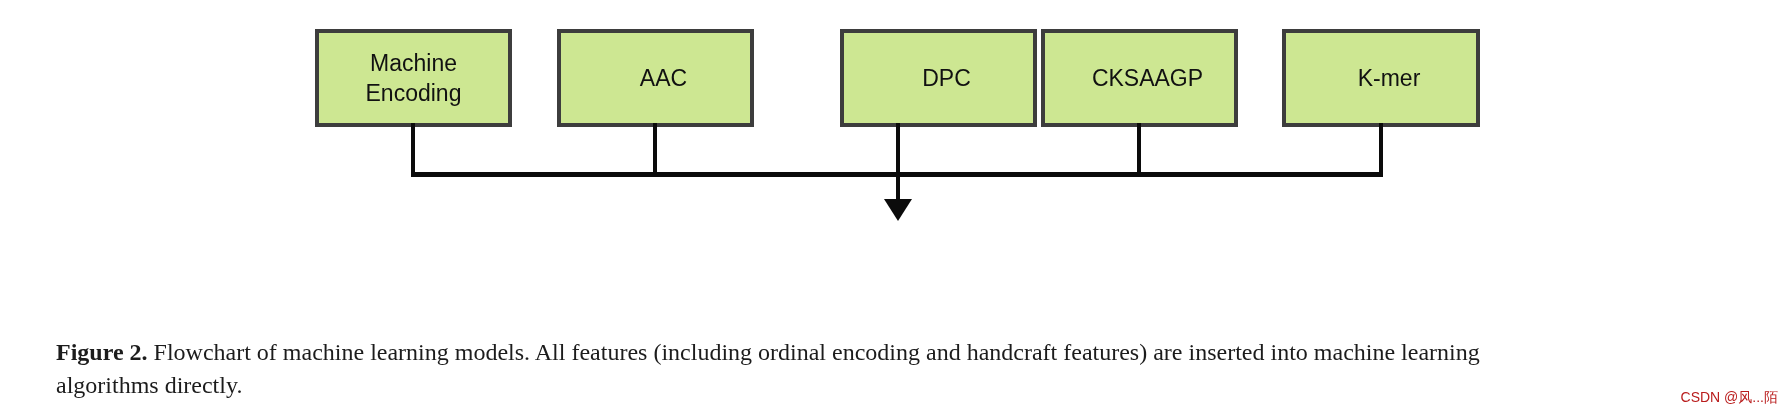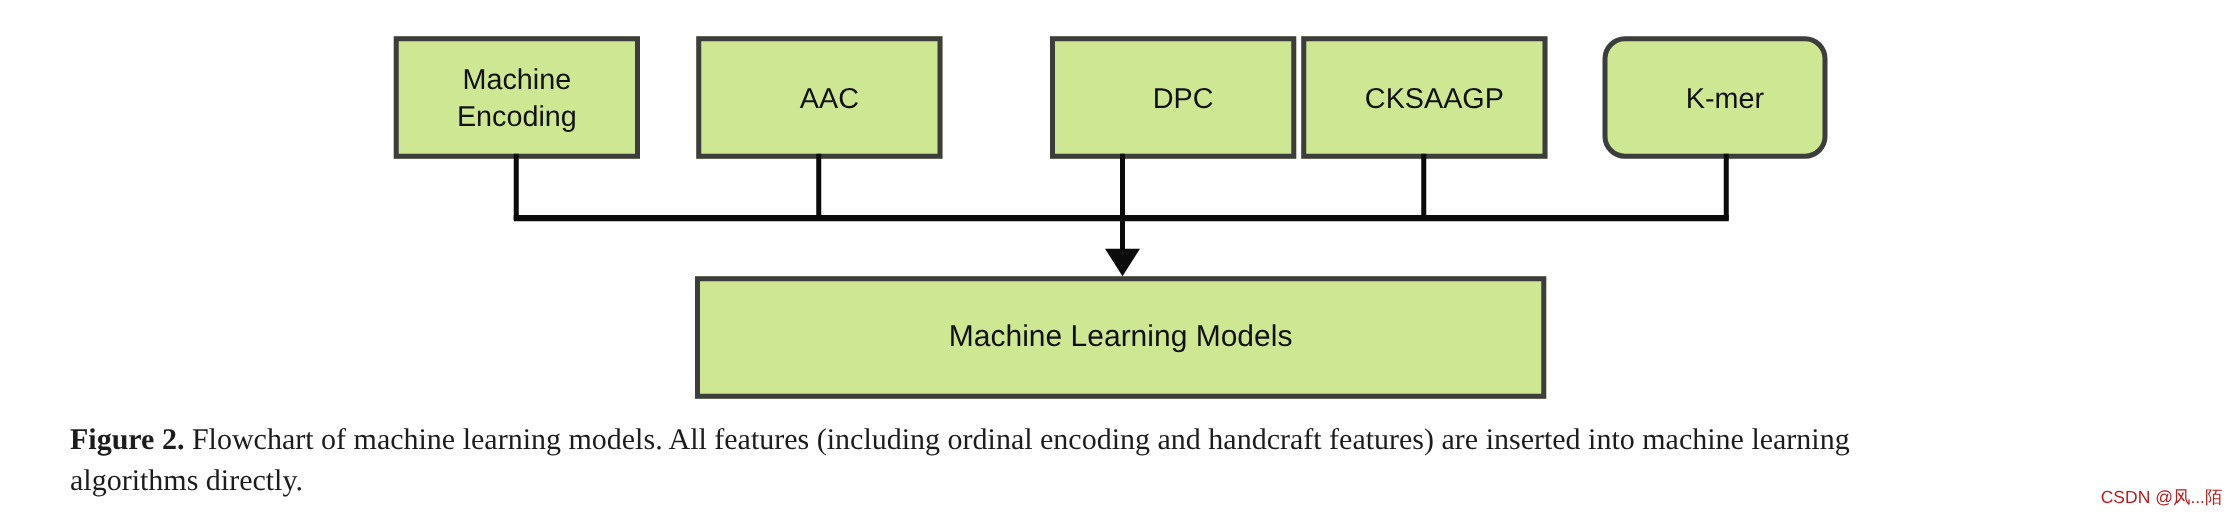--- a/index.html
+++ b/index.html
@@ -25,21 +25,21 @@
     text-align: center;
     font-size: 23px;
     line-height: 30px;
     color: #111111;
   }
   .node.top { top: 29px; height: 98px; width: 197px; padding-left: 16px; }
   .node.ordinal  { left: 315px;  padding: 0 22px; }
   .node.aac      { left: 557px; }
   .node.dpc      { left: 800px; margin-left: 40px; }
   .node.cksaagp  { left: 1041px; text-align: center; }
-  .node.kmer     { left: 1282px; width: 180px; border-radius: 18px; }
+  .node.kmer     { left: 1282px; width: 198px; }
 
   .node.ml {
     left: 556px; top: 221px;
     width: 681px; height: 98px;
     font-size: 24px;
   }
 
   
   .vline {
     position: absolute;
@@ -122,23 +122,20 @@
 
   <div class="vline v1"></div>
   <div class="vline v2"></div>
   <div class="vline v3"></div>
   <div class="vline v4"></div>
   <div class="vline v5"></div>
   <div class="bus"></div>
   <div class="arrow-stem"></div>
   <div class="arrow-head"></div>
 
-  <div class="node ml">
-    <span>Machine Learning Models</span>
-  </div>
 
   <div class="caption">
     <span class="line"><b>Figure 2.</b><span> Flowchart of machine learning models. All features (including ordinal encoding and handcraft features) are inserted into machine learning</span></span>
     <span class="line">algorithms directly.</span>
   </div>
 
   <div class="watermark">CSDN @风...陌</div>
 
 </div>
 

